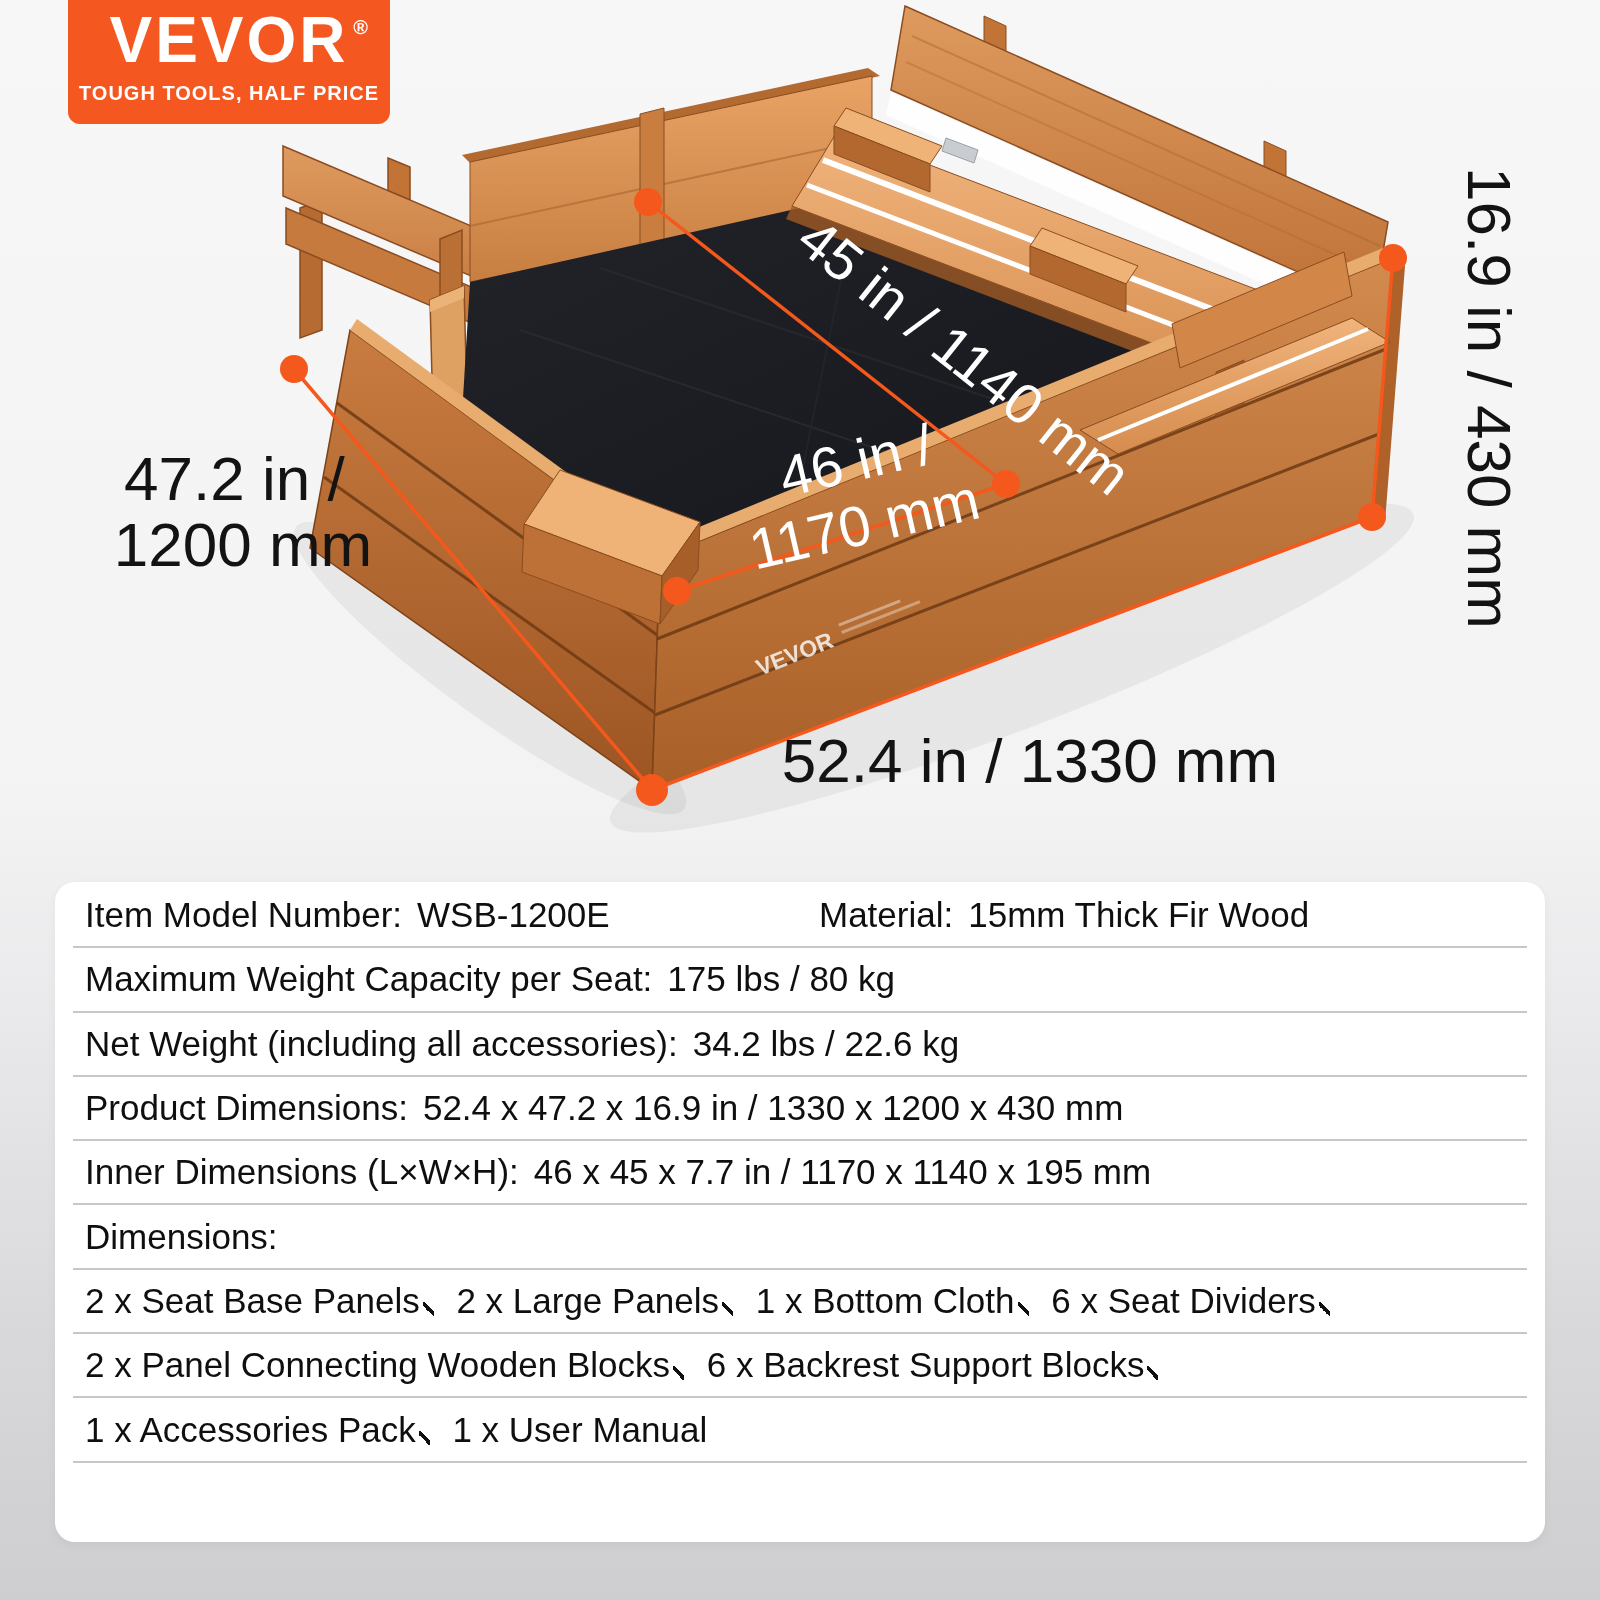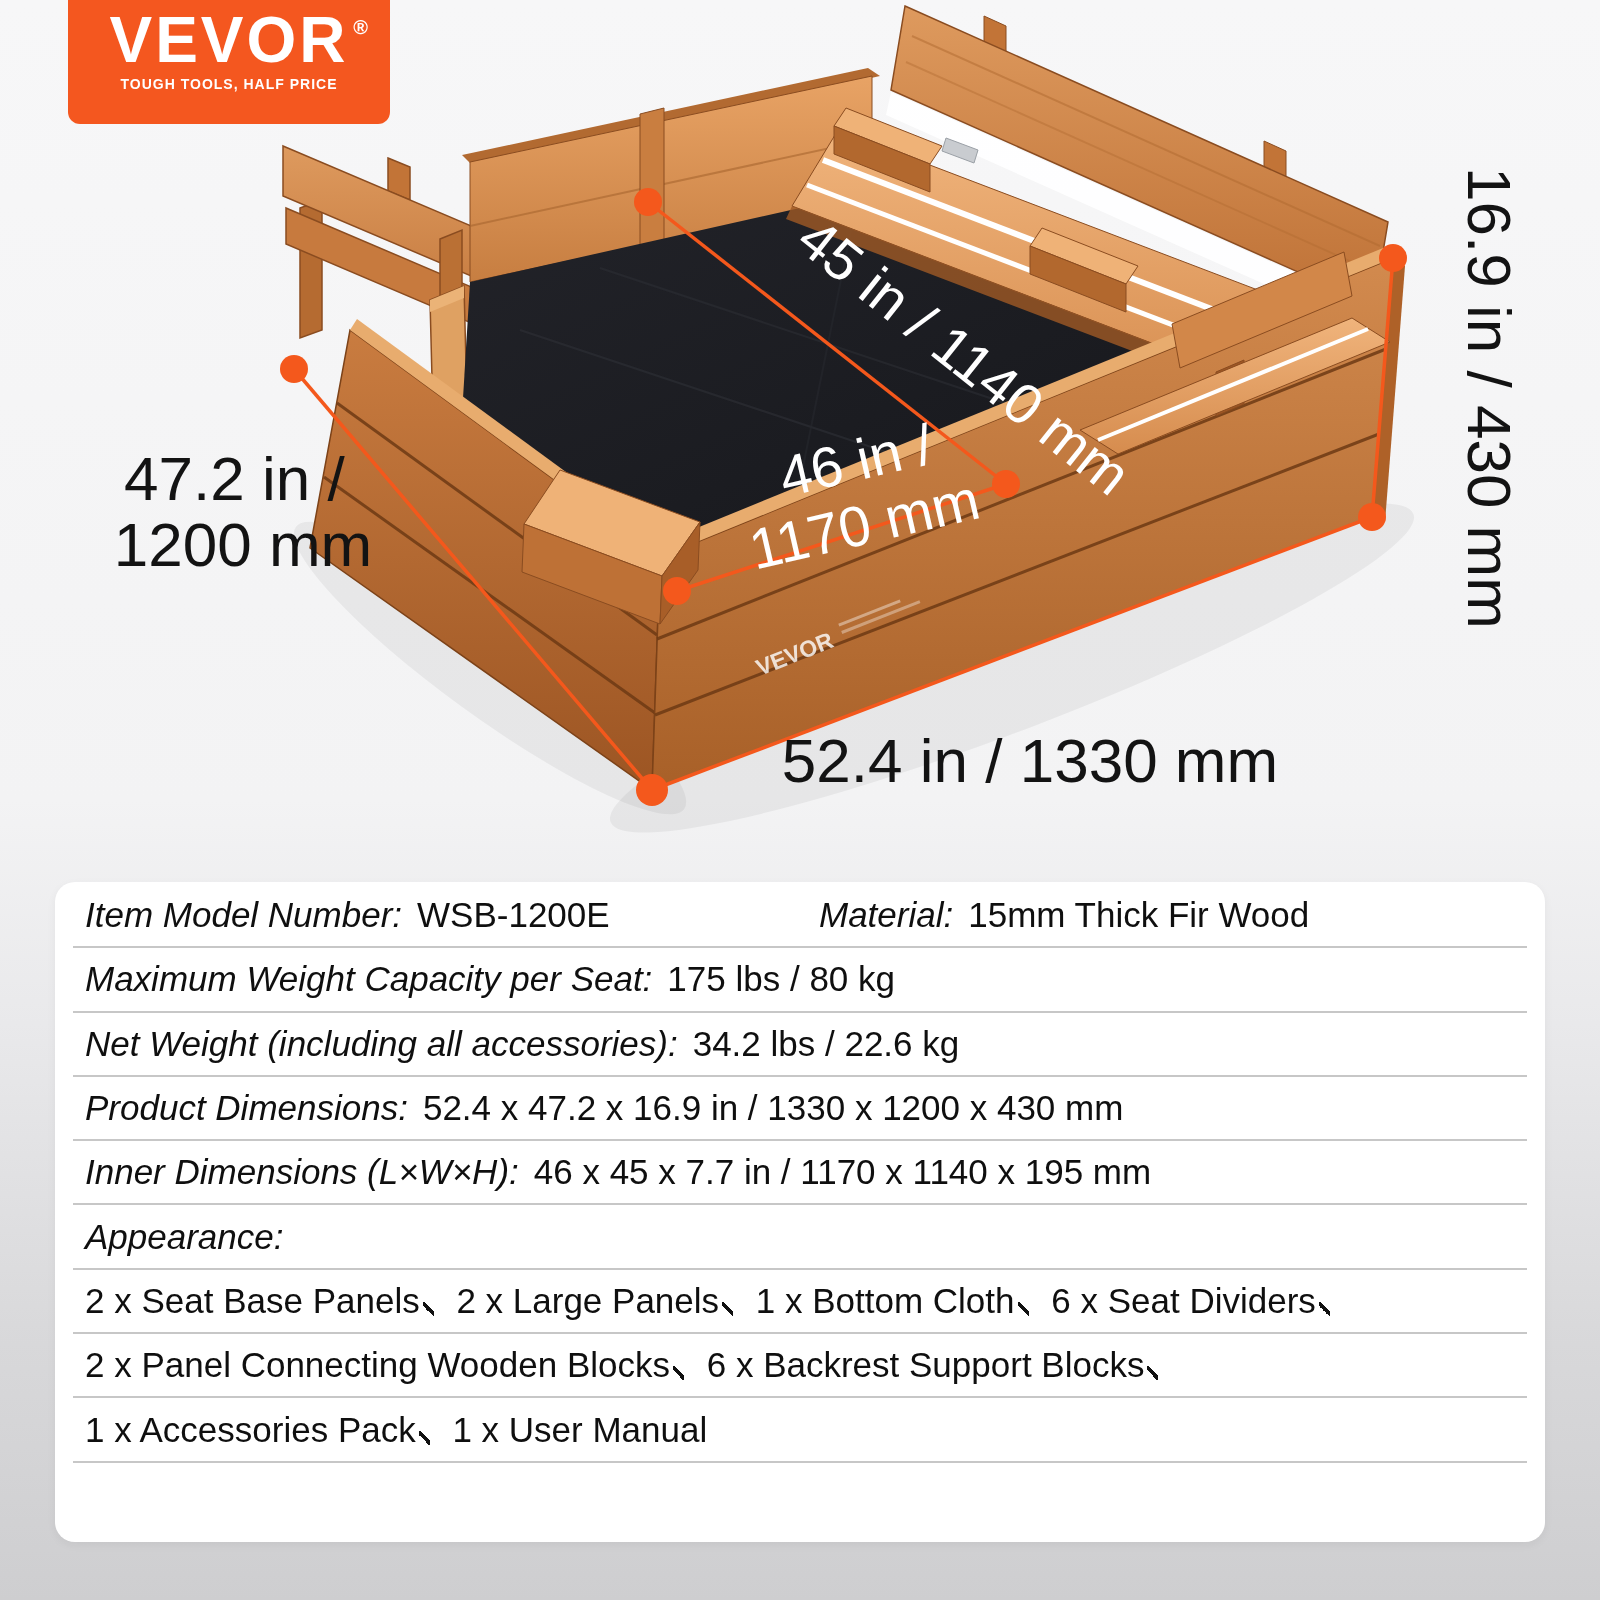--- a/index.html
+++ b/index.html
@@ -9,40 +9,40 @@
     background:linear-gradient(180deg,#f7f7f8 0%,#f3f3f4 50%,#e9e9eb 64%,#d8d8da 84%,#cecED0 100%);
   }
   
   .logo {
     position:absolute; left:68px; top:0; width:322px; height:124px;
     background:#F4571F; border-radius:0 0 12px 12px; color:#fff; text-align:center;
     z-index:5;
   }
   .logo-word { margin-top:10px; font-size:64px; font-weight:800; letter-spacing:3px; line-height:60px; }
   .logo-reg  { position:absolute; right:22px; top:16px; font-size:20px; font-weight:700; }
-  .logo-tagline { margin-top:6px; font-size:14px; font-weight:700; letter-spacing:1px; }
+  .logo-tagline { margin-top:12px; font-size:20px; font-weight:700; letter-spacing:1px; }
   
   .scene { position:absolute; left:0; top:0; width:1600px; height:880px; }
   .scene svg { display:block; }
   svg text { font-family:"Liberation Sans","DejaVu Sans",sans-serif; }
   .dim-black { font-size:62px; fill:#131313; }
   .dim-white { font-size:57px; fill:#ffffff; }
   .watermark { font-size:23px; font-weight:700; fill:#ffffff; opacity:.8; }
   
   .spec-card {
     position:absolute; left:55px; top:882px; width:1490px; height:660px;
     background:#ffffff; border-radius:20px; box-sizing:border-box;
     padding:2px 18px 0 18px; box-shadow:0 3px 10px rgba(0,0,0,.05);
   }
   .row {
     position:relative; height:62.3px; display:flex; align-items:center;
     border-bottom:2px solid #c7c7c7; padding-left:12px;
     font-size:35px; color:#0f0f0f; white-space:pre;
   }
-  .lbl { margin-right:15px;font-style:italic; }
+  .lbl { margin-right:15px; }
   .lbl:empty { display:none; }
   .val { font-weight:400; }
   .col2 { position:absolute; left:746px; top:0; height:100%; display:flex; align-items:center; }
   
   .dun {
     display:inline-block; width:11px; height:14px; margin:0 13px 0 3px;
     transform:translateY(3px);
     background:linear-gradient(45deg, transparent 40%, #111 40%, #111 63%, transparent 63%);
   }
 </style>
@@ -226,21 +226,21 @@
     </div>
     <div class="row">
       <span class="lbl">Product Dimensions:</span>
       <span class="val">52.4 x 47.2 x 16.9 in / 1330 x 1200 x 430 mm</span>
     </div>
     <div class="row">
       <span class="lbl">Inner Dimensions (L×W×H):</span>
       <span class="val">46 x 45 x 7.7 in / 1170 x 1140 x 195 mm</span>
     </div>
     <div class="row">
-      <span class="lbl">Appearance:</span>
+      <span class="lbl">Dimensions:</span>
     </div>
     <div class="row">
       
       <span class="val">2 x Seat Base Panels<span class="dun"></span> 2 x Large Panels<span class="dun"></span> 1 x Bottom Cloth<span class="dun"></span> 6 x Seat Dividers<span class="dun"></span></span>
     </div>
     <div class="row">
       
       <span class="val">2 x Panel Connecting Wooden Blocks<span class="dun"></span> 6 x Backrest Support Blocks<span class="dun"></span></span>
     </div>
     <div class="row">

